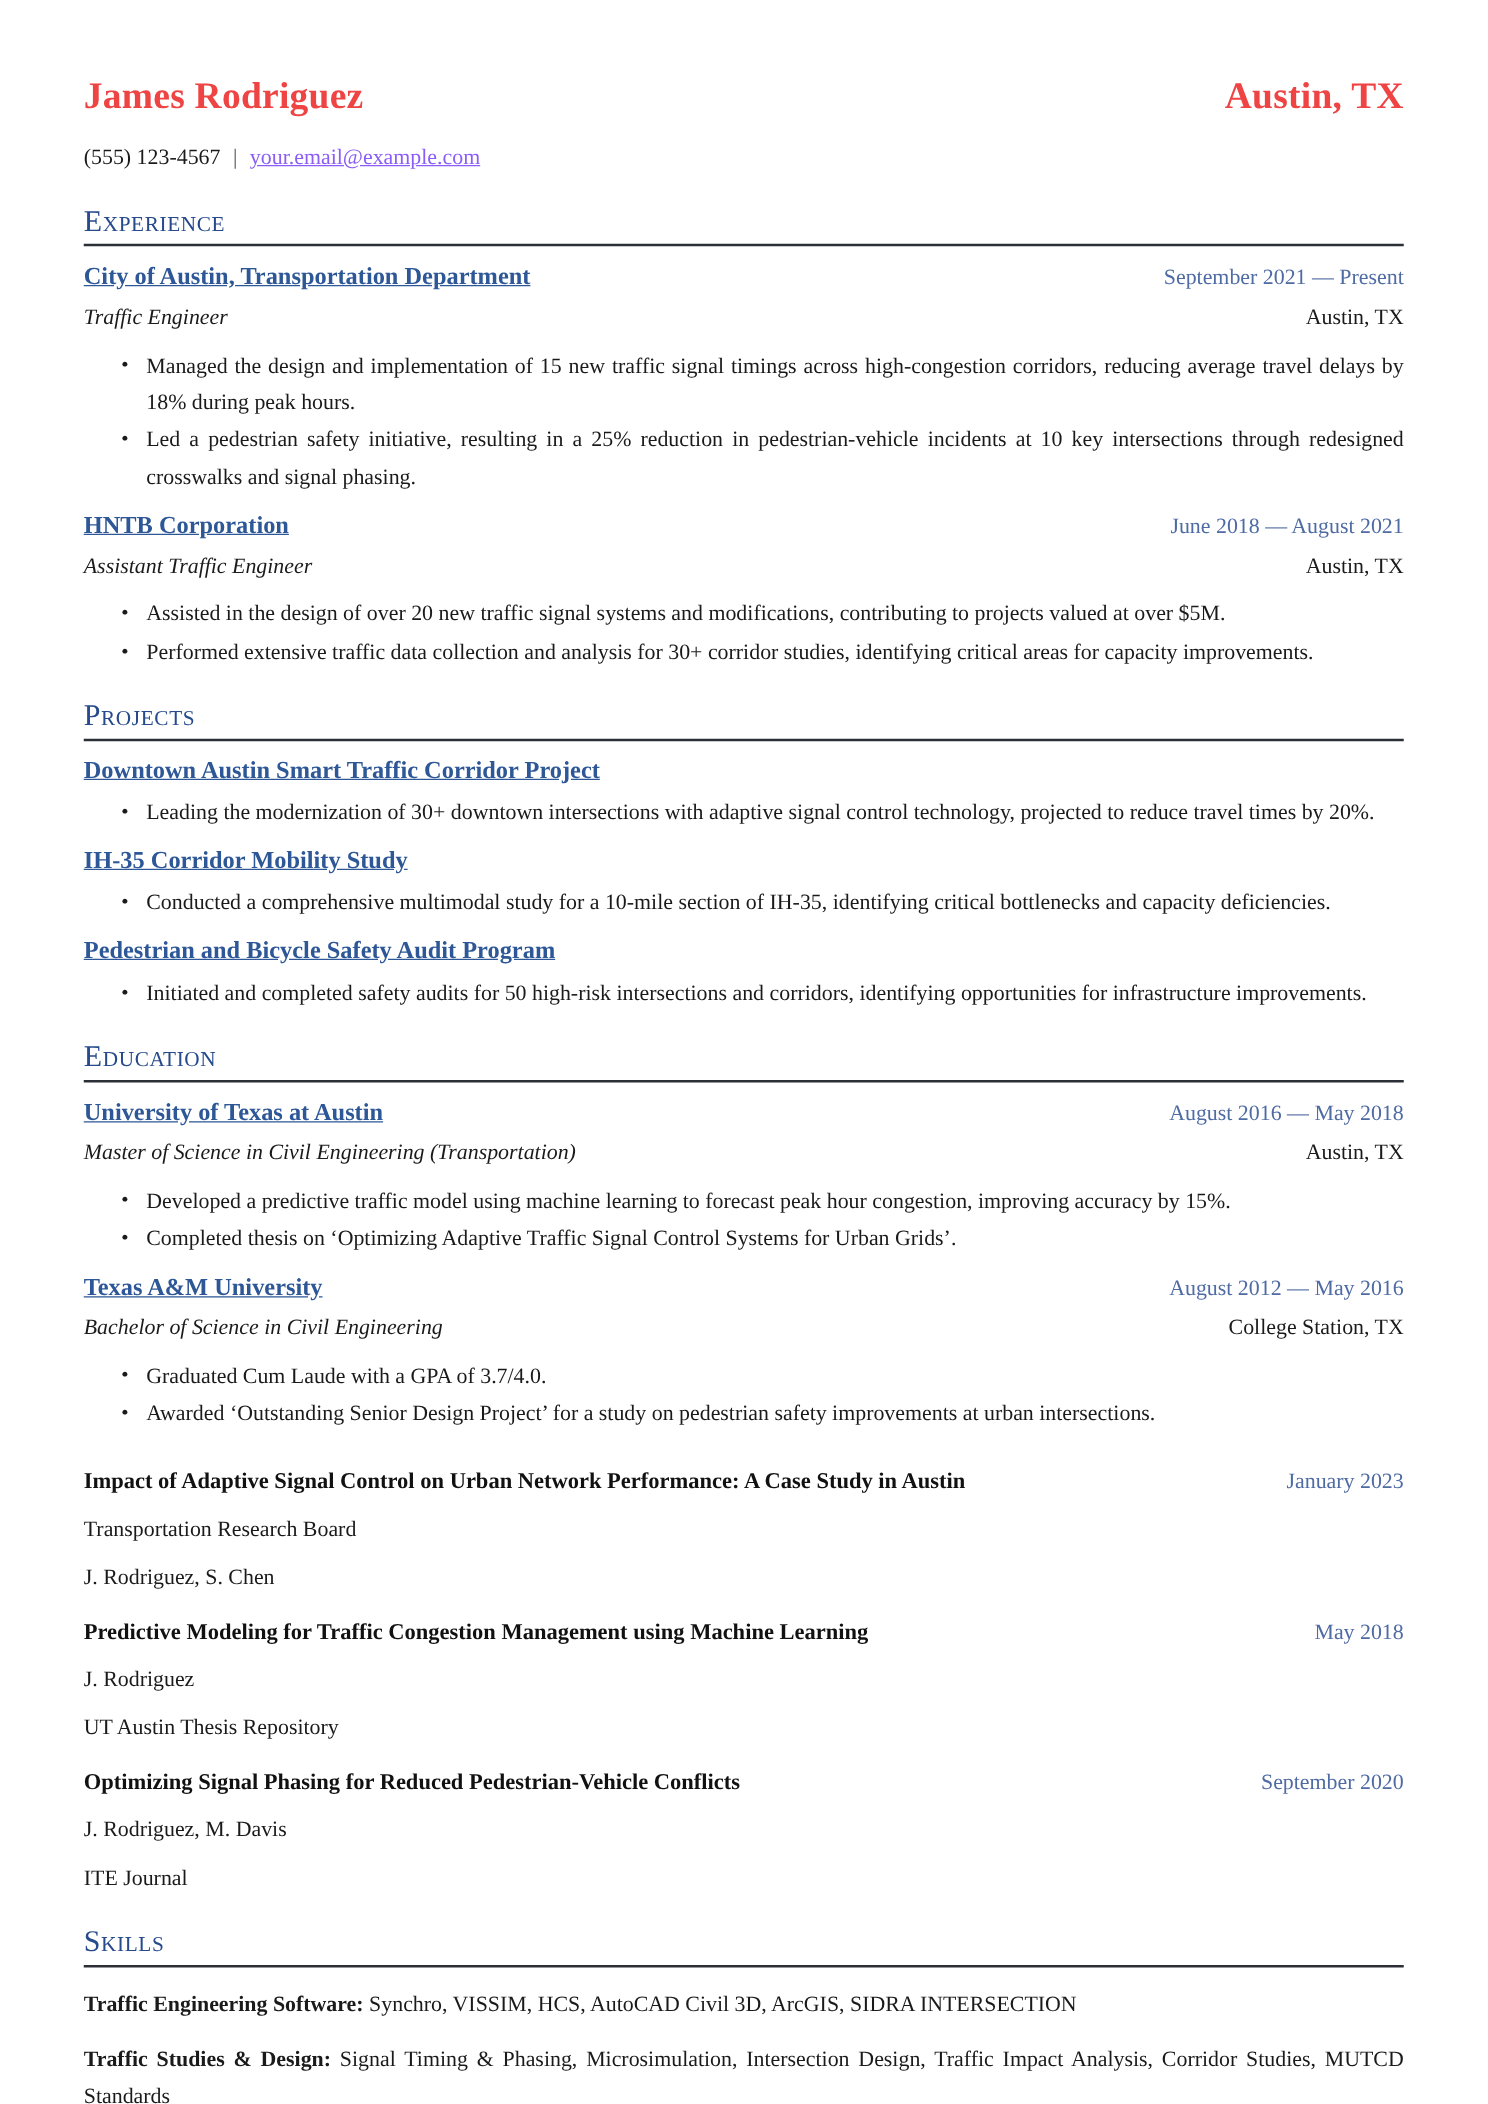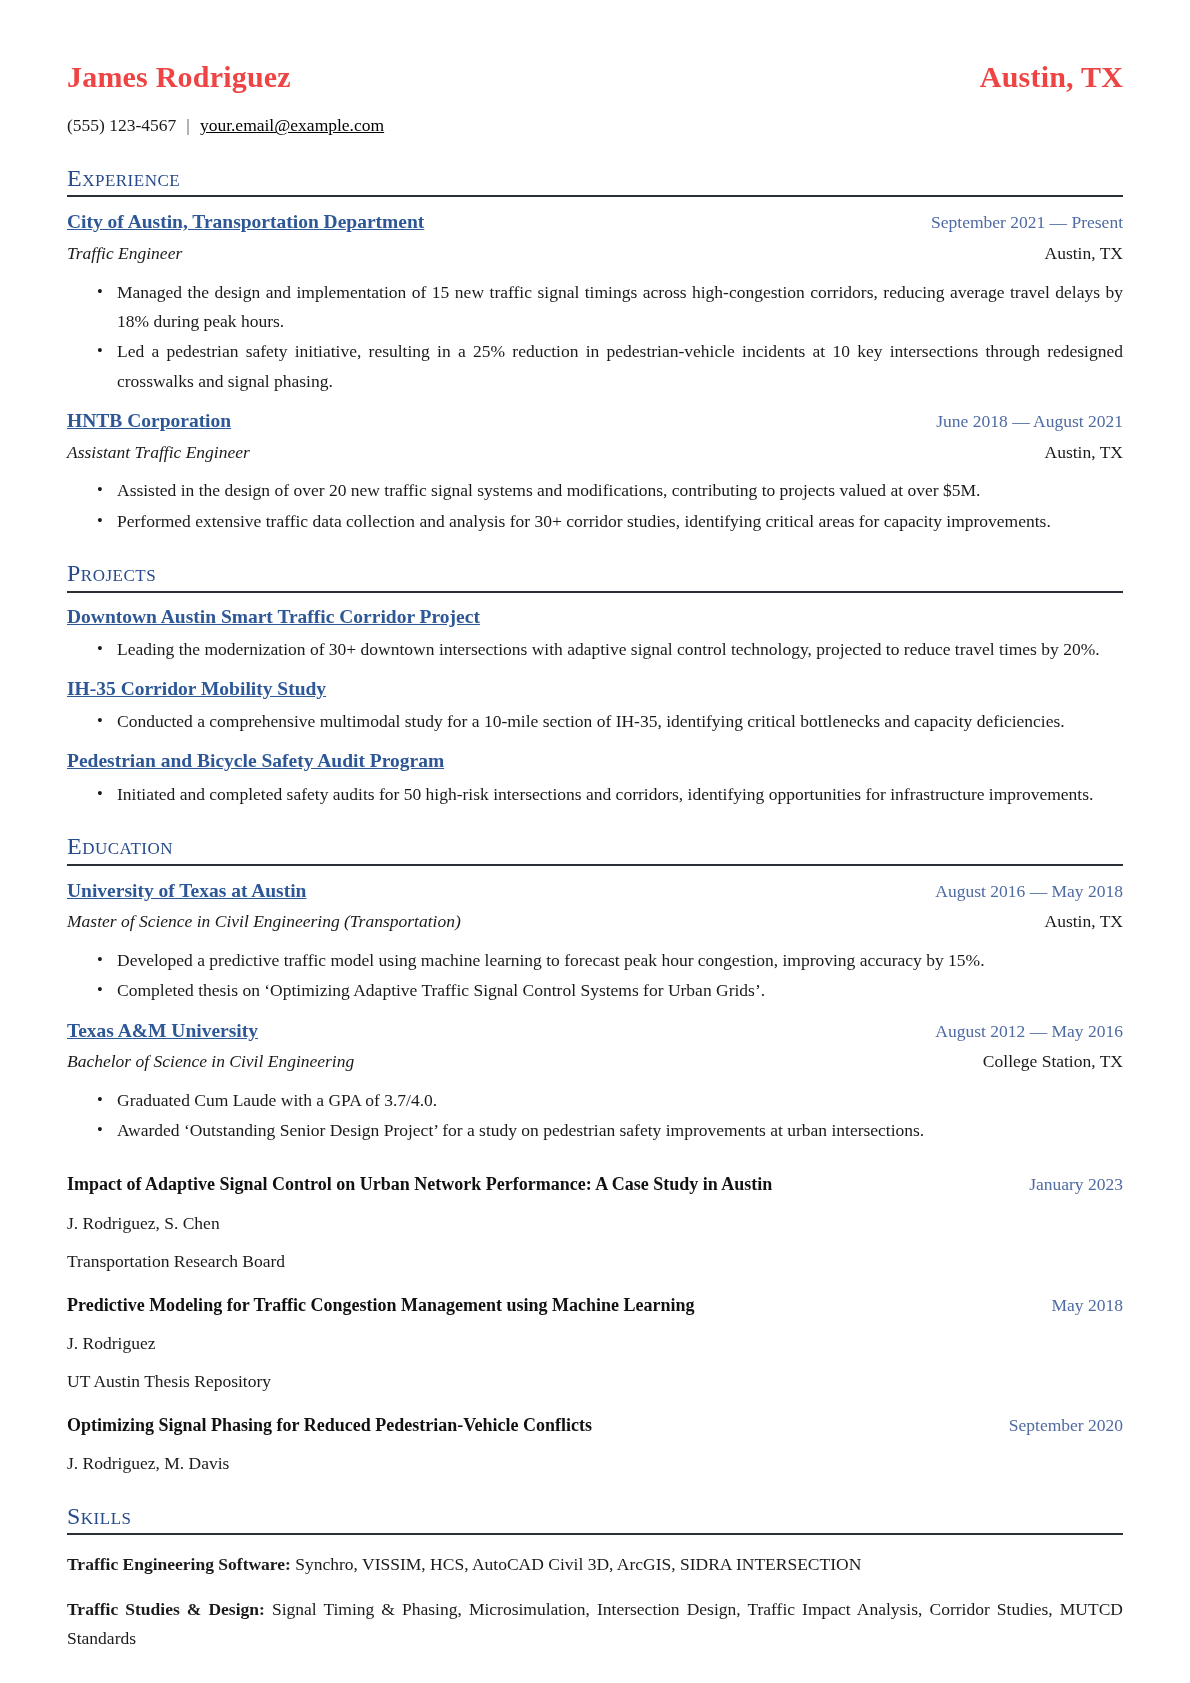--- a/index.html
+++ b/index.html
@@ -14,21 +14,21 @@
   }
   .page { padding: 52px 67px 40px 67px; }
 
   
   .name-row { display: flex; justify-content: space-between; align-items: baseline; }
   .person-name, .header-loc {
     font-size: 30px; font-weight: 700; color: #ef4444; letter-spacing: 0.2px;
   }
   .contact { margin-top: 9px; font-size: 17.5px; color: #1a1a1a; }
   .contact .sep { margin: 0 10px; color: #555; }
-  .email { color: #000000; text-decoration: underline; cursor: pointer; }
+  .email { color: #8b5cf6; text-decoration: underline; cursor: pointer; }
 
   
   section { margin-top: 24px; }
   h2.sec {
     font-variant: small-caps;
     font-size: 24px;
     font-weight: 400;
     color: #264a8b;
     letter-spacing: 0.5px;
     line-height: 1.15;
@@ -182,39 +182,40 @@
     </div>
   </section>
 
   <section>
 
     <div class="pub">
       <div class="row">
         <span class="pub-title">Impact of Adaptive Signal Control on Urban Network Performance: A Case Study in Austin</span>
         <span class="date">January 2023</span>
       </div>
+      <div class="pub-line">Transportation Research Board</div>
       <div class="pub-line">J. Rodriguez, S. Chen</div>
-      <div class="pub-line">Transportation Research Board</div>
     </div>
 
     <div class="pub">
       <div class="row">
         <span class="pub-title">Predictive Modeling for Traffic Congestion Management using Machine Learning</span>
         <span class="date">May 2018</span>
       </div>
       <div class="pub-line">J. Rodriguez</div>
       <div class="pub-line">UT Austin Thesis Repository</div>
     </div>
 
     <div class="pub">
       <div class="row">
         <span class="pub-title">Optimizing Signal Phasing for Reduced Pedestrian-Vehicle Conflicts</span>
         <span class="date">September 2020</span>
       </div>
       <div class="pub-line">J. Rodriguez, M. Davis</div>
+      <div class="pub-line">ITE Journal</div>
     </div>
   </section>
 
   <section>
     <h2 class="sec">Skills</h2>
 
     <p class="skill-line"><span class="skill-label">Traffic Engineering Software:</span><span> Synchro, VISSIM, HCS, AutoCAD Civil 3D, ArcGIS, SIDRA INTERSECTION</span></p>
 
     <p class="skill-line"><span class="skill-label">Traffic Studies &amp; Design:</span><span> Signal Timing &amp; Phasing, Microsimulation, Intersection Design, Traffic Impact Analysis, Corridor Studies, MUTCD Standards</span></p>
   </section>

